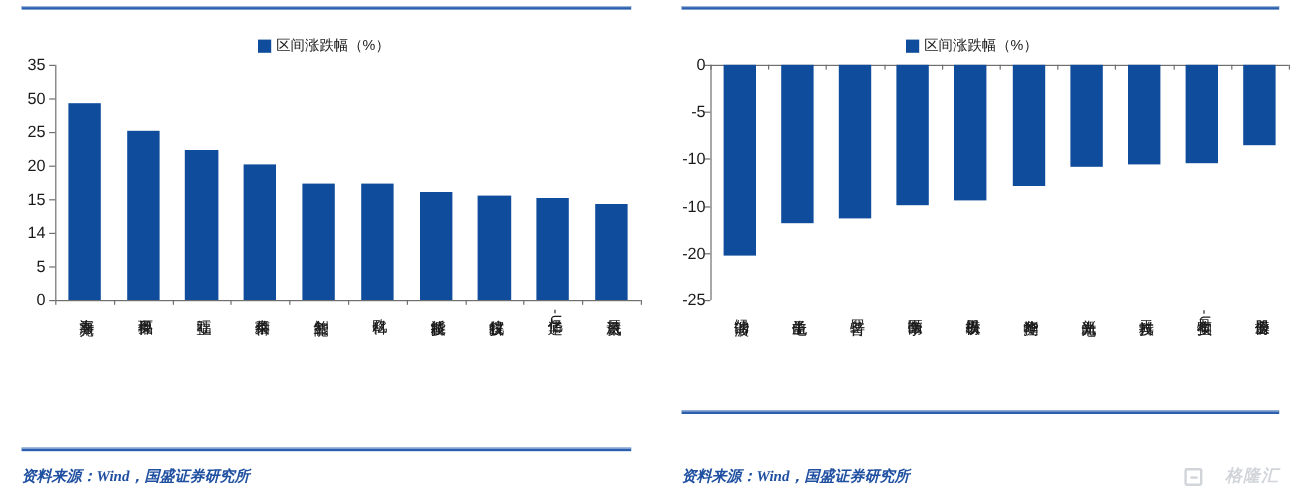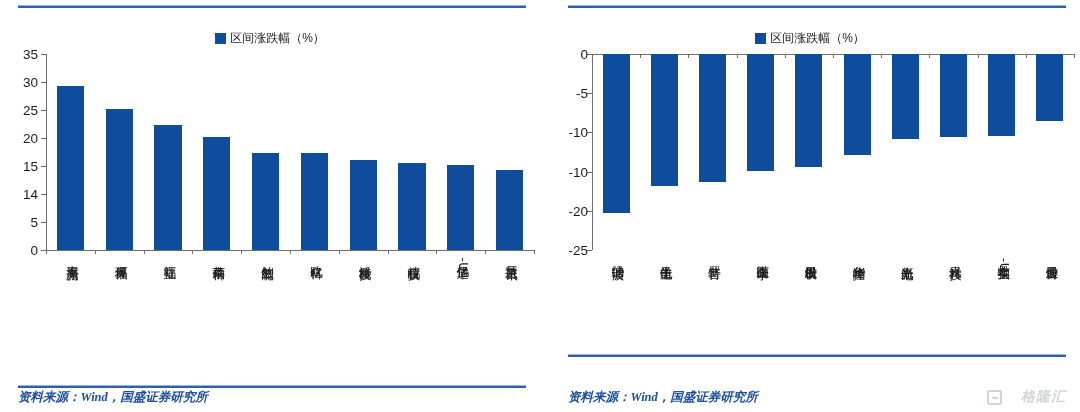--- a/index.html
+++ b/index.html
@@ -30,21 +30,21 @@
   .rule.bottom{margin-top:0;}
 
   
   .footer-wrap{position:absolute;left:0;right:0;bottom:6px;box-sizing:border-box;}
   .panel.left  .footer-wrap{padding:0 14px 0 18px;}
   .panel.right .footer-wrap{padding:0 14px 0 28px;}
   .src{
     font-family:"Liberation Serif","DejaVu Serif",serif;
     font-style:italic;font-weight:bold;
     font-size:12.5px;color:#1F4FA0;
-    padding-top:1px;white-space:nowrap;
+    padding-top:13px;white-space:nowrap;
     display:flex;justify-content:space-between;align-items:flex-end;text-align:center;
   }
 
   
   .chart{
     position:absolute;left:0;right:0;top:28px;height:330px;
   }
   .legend{
     position:absolute;top:0;left:0;right:0;
     display:flex;justify-content:center;align-items:center;
@@ -112,21 +112,21 @@
           <div class="ylab" style="left: 2px; top: 172px;">5</div>
           <div class="tick" style="left: 41px; top: 144px;"></div>
           <div class="ylab" style="left: 2px; top: 144px;">14</div>
           <div class="tick" style="left: 41px; top: 116px;"></div>
           <div class="ylab" style="left: 2px; top: 116px;">15</div>
           <div class="tick" style="left: 41px; top: 88px;"></div>
           <div class="ylab" style="left: 2px; top: 88px;">20</div>
           <div class="tick" style="left: 41px; top: 60px;"></div>
           <div class="ylab" style="left: 2px; top: 60px;">25</div>
           <div class="tick" style="left: 41px; top: 32px;"></div>
-          <div class="ylab" style="left: 2px; top: 32px;">30</div>
+          <div class="ylab" style="left: 2px; top: 32px;">50</div>
           <div class="tick" style="left: 41px; top: 4px;"></div>
           <div class="ylab" style="left: 2px; top: 4px;">35</div>
           <div class="axisline" style="left: 46px; top: 200px; width: 488px; height: 1px;"></div>
           <div class="bar" title="海泰新光 29.3" style="left: 56.736px; top: 35.92px; width: 27.328px; height: 164.08px; background: rgb(15, 76, 156);"></div>
           <div class="xtickmark" style="left: 46px; top: 200px;"></div>
           <div class="xlab" style="left: 63.4px; top: 206px;">海泰新光</div>
           <div class="bar" title="奥福环保 25.2" style="left: 105.536px; top: 58.88px; width: 27.328px; height: 141.12px; background: rgb(15, 76, 156);"></div>
           <div class="xtickmark" style="left: 94.8px; top: 200px;"></div>
           <div class="xlab" style="left: 112.2px; top: 206px;">奥福环保</div>
           <div class="bar" title="福立旺 22.3" style="left: 154.336px; top: 75.12px; width: 27.328px; height: 124.88px; background: rgb(15, 76, 156);"></div>

